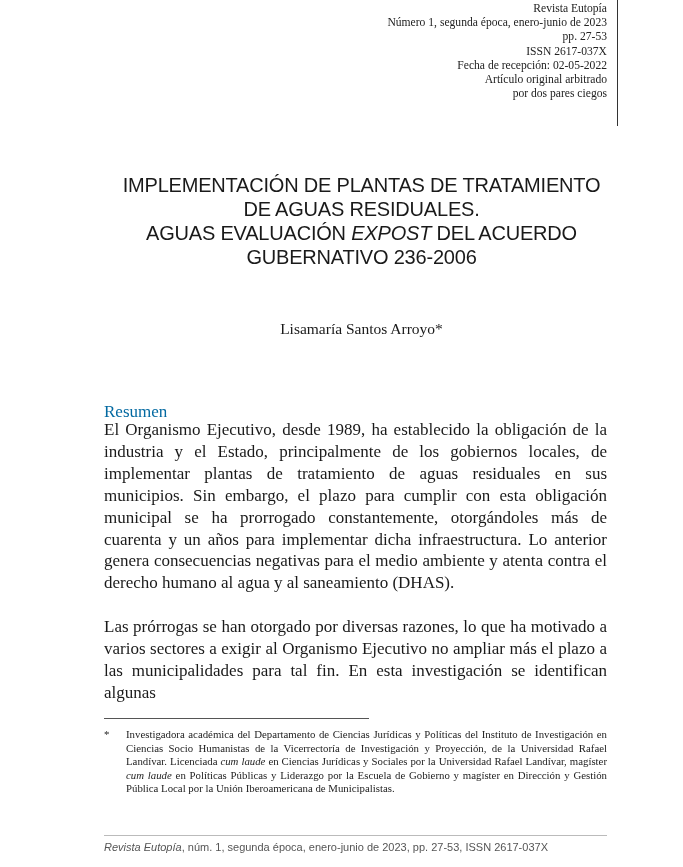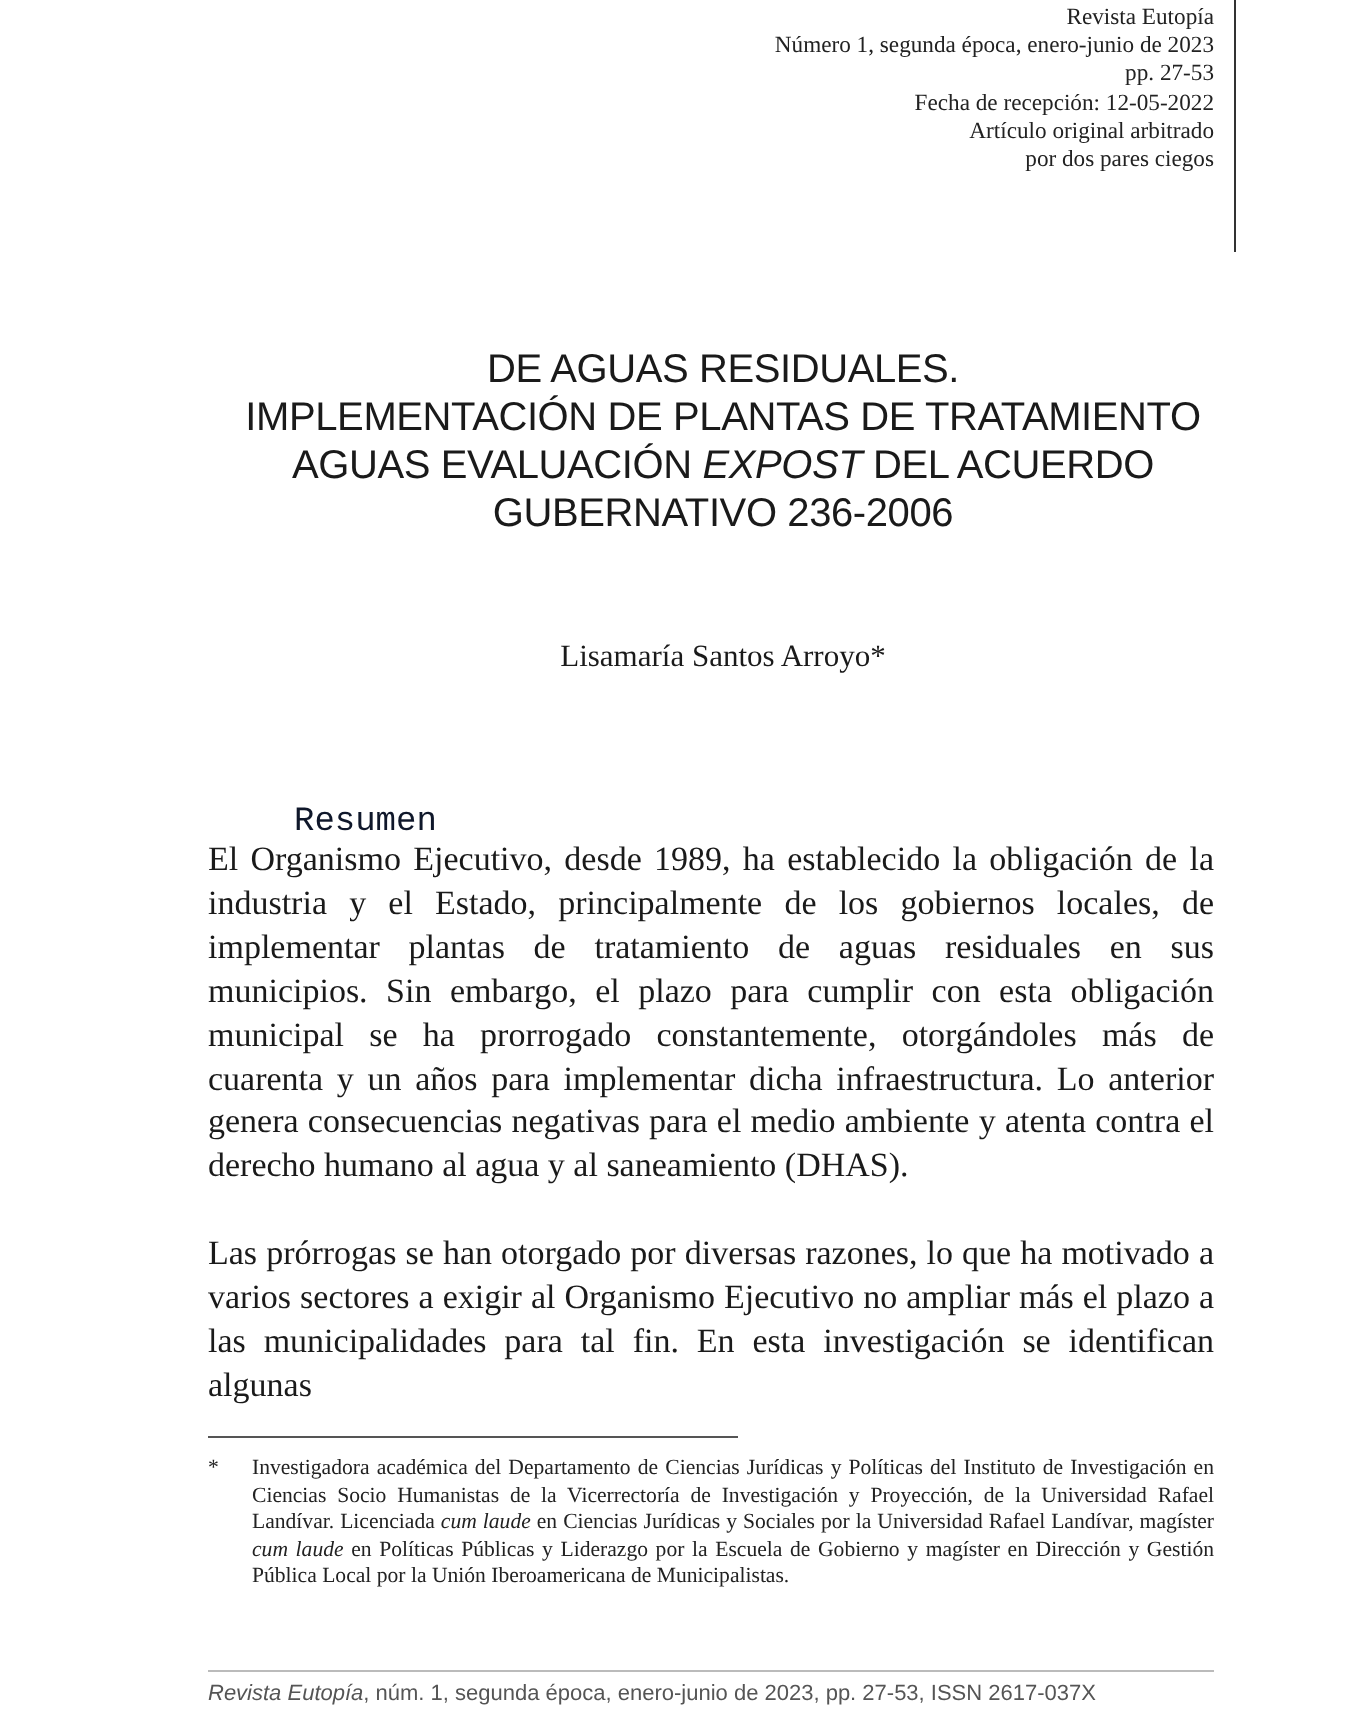--- a/index.html
+++ b/index.html
@@ -52,24 +52,23 @@
       width: 683px;
       text-align: center;
       font-size: 15.5px;
       color: #1a1a1a;
       padding-left: 40px;
     }
     .section-heading {
       position: absolute;
       top: 402px;
       left: 104px;
-      font-family: Liberation Mono, monospace;
+      font-family: Liberation Serif, serif;
       font-size: 17px;
-      color: #0f172a;
-      margin-left: 43px;
+      color: #0369a1;
     }
     .abstract {
       position: absolute;
       top: 419px;
       left: 104px;
       width: 503px;
       font-size: 17px;
       line-height: 21.9px;
       text-align: justify;
       color: #1a1a1a;
@@ -116,29 +115,30 @@
     }
     .footer .it { font-style: italic; }
   </style>
 </head>
 <body>
 
 <div class="header-block">
   <div>Revista Eutopía</div>
   <div>Número 1, segunda época, enero-junio de 2023</div>
   <div>pp. 27-53</div>
-  <div>Fecha de recepción: 12-05-2022</div>
+  <div>ISSN 2617-037X</div>
+  <div>Fecha de recepción: 02-05-2022</div>
   <div>Artículo original arbitrado</div>
   <div>por dos pares ciegos</div>
 </div>
 <div class="header-rule"></div>
 
 <div class="title">
+  <div>IMPLEMENTACIÓN DE PLANTAS DE TRATAMIENTO</div>
   <div>DE AGUAS RESIDUALES.</div>
-  <div>IMPLEMENTACIÓN DE PLANTAS DE TRATAMIENTO</div>
   <div><span>AGUAS EVALUACIÓN </span><span class="it">EXPOST</span><span> DEL ACUERDO</span></div>
   <div>GUBERNATIVO 236-2006</div>
 </div>
 
 <div class="author">Lisamaría Santos Arroyo*</div>
 
 <div class="section-heading">Resumen</div>
 
 <div class="abstract">
   <p>El Organismo Ejecutivo, desde 1989, ha establecido la obligación de la industria y el Estado, principalmente de los gobiernos locales, de implementar plantas de tratamiento de aguas residuales en sus municipios. Sin embargo, el plazo para cumplir con esta obligación municipal se ha prorrogado constantemente, otorgándoles más de cuarenta y un años para implementar dicha infraestructura. Lo anterior genera consecuencias negativas para el medio ambiente y atenta contra el derecho humano al agua y al saneamiento (DHAS).</p>

